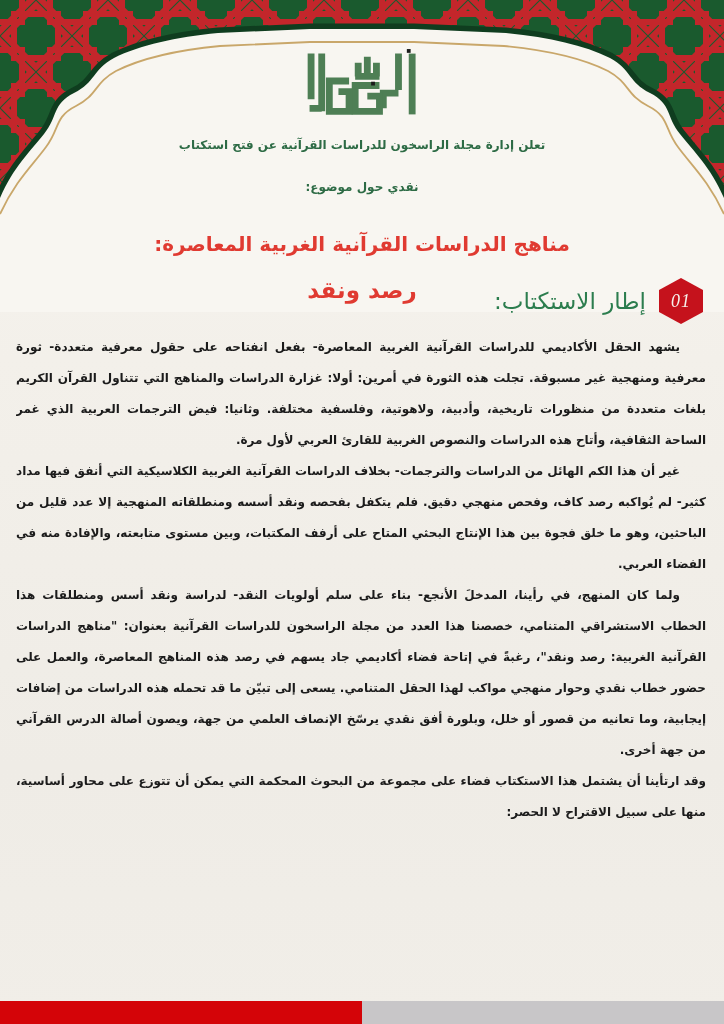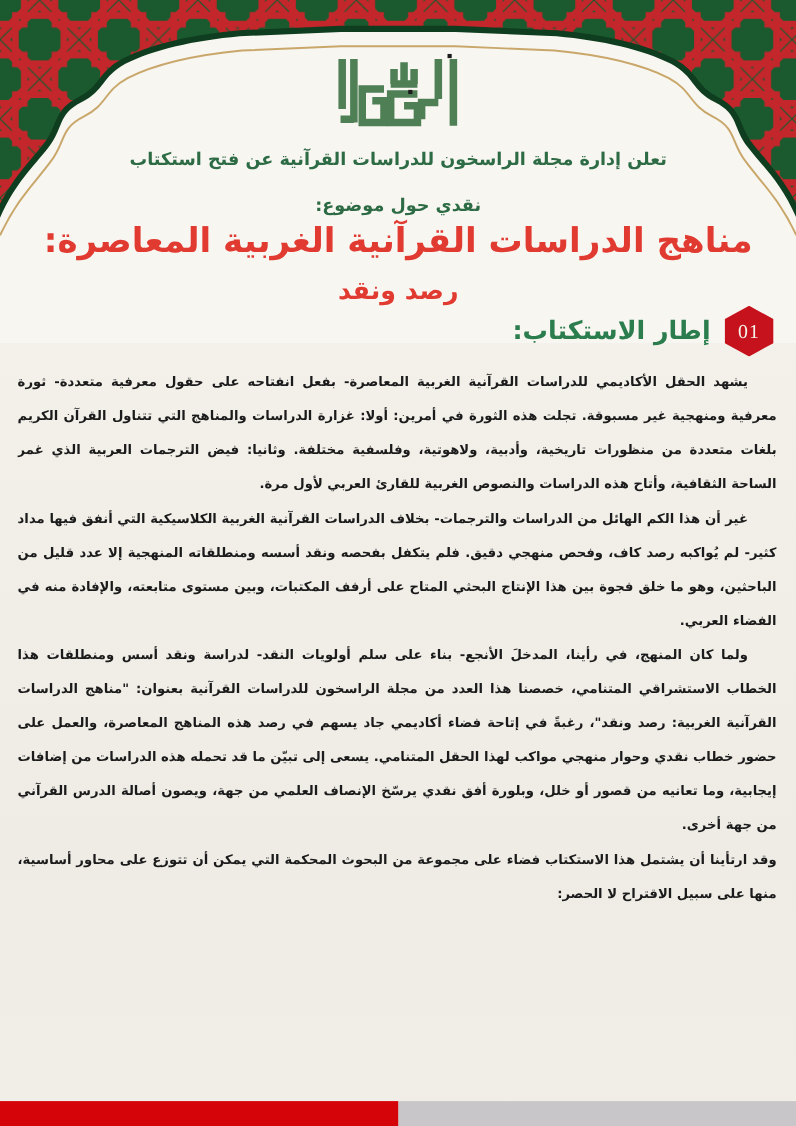--- a/index.html
+++ b/index.html
@@ -30,47 +30,47 @@
     position:absolute;top:46px;left:297px;width:130px;height:76px;
   }
   .logo svg{width:100%;height:100%;}
   .kufic{fill:none;stroke:var(--logo-green,#4e7f55);stroke-width:9;stroke-linecap:butt;}
   .kufic-dot{fill:#1b1b1b;}
   
   .announce{
     position:absolute;top:124px;left:0;width:724px;
     text-align:center;
     color:var(--announce-green,#2d6b45);
-    font-size:16px;font-weight:700;line-height:42px;
+    font-size:12px;font-weight:700;line-height:42px;
   }
   
   .main-title{
     position:absolute;top:204px;left:0;width:724px;margin:0;
     text-align:center;
     color:var(--title-red,#e03a31);
     font-weight:800;
   }
-  .title-l1{font-size:31px;line-height:30px;}
+  .title-l1{font-size:20px;line-height:30px;margin-top:25px;}
   .title-l2{font-size:23px;line-height:30px;margin-top:16px;text-align:center;}
   
   .section-row{
     position:absolute;top:278px;right:18px;
     display:flex;flex-direction:row;align-items:center;gap:10px;
     direction:rtl;
   }
-  .badge{position:relative;width:50px;height:46px;}
+  .badge{position:relative;width:50px;height:46px;font-style:italic;}
   .badge svg{position:absolute;inset:0;}
   .hex{fill:var(--badge-red,#c5121c);}
   .badge-number{
     position:absolute;inset:0;display:flex;align-items:center;justify-content:center;
     color:#f6f2ec;font-family:"Liberation Serif", serif;font-size:18px;letter-spacing:1px;
   }
   .section-heading{
     margin:0;color:var(--heading-green,#2c7d4e);
-    font-size:23px;font-weight:700;
+    font-size:23px;font-weight:400;
   }
   
   .bodytext{
     position:absolute;top:332px;right:18px;left:16px;bottom:30px;
     color:var(--text-color,#1b1b1b);
     font-size:12px;font-weight:700;
     line-height:31px;
     text-align:justify;
     overflow:hidden;
   }

